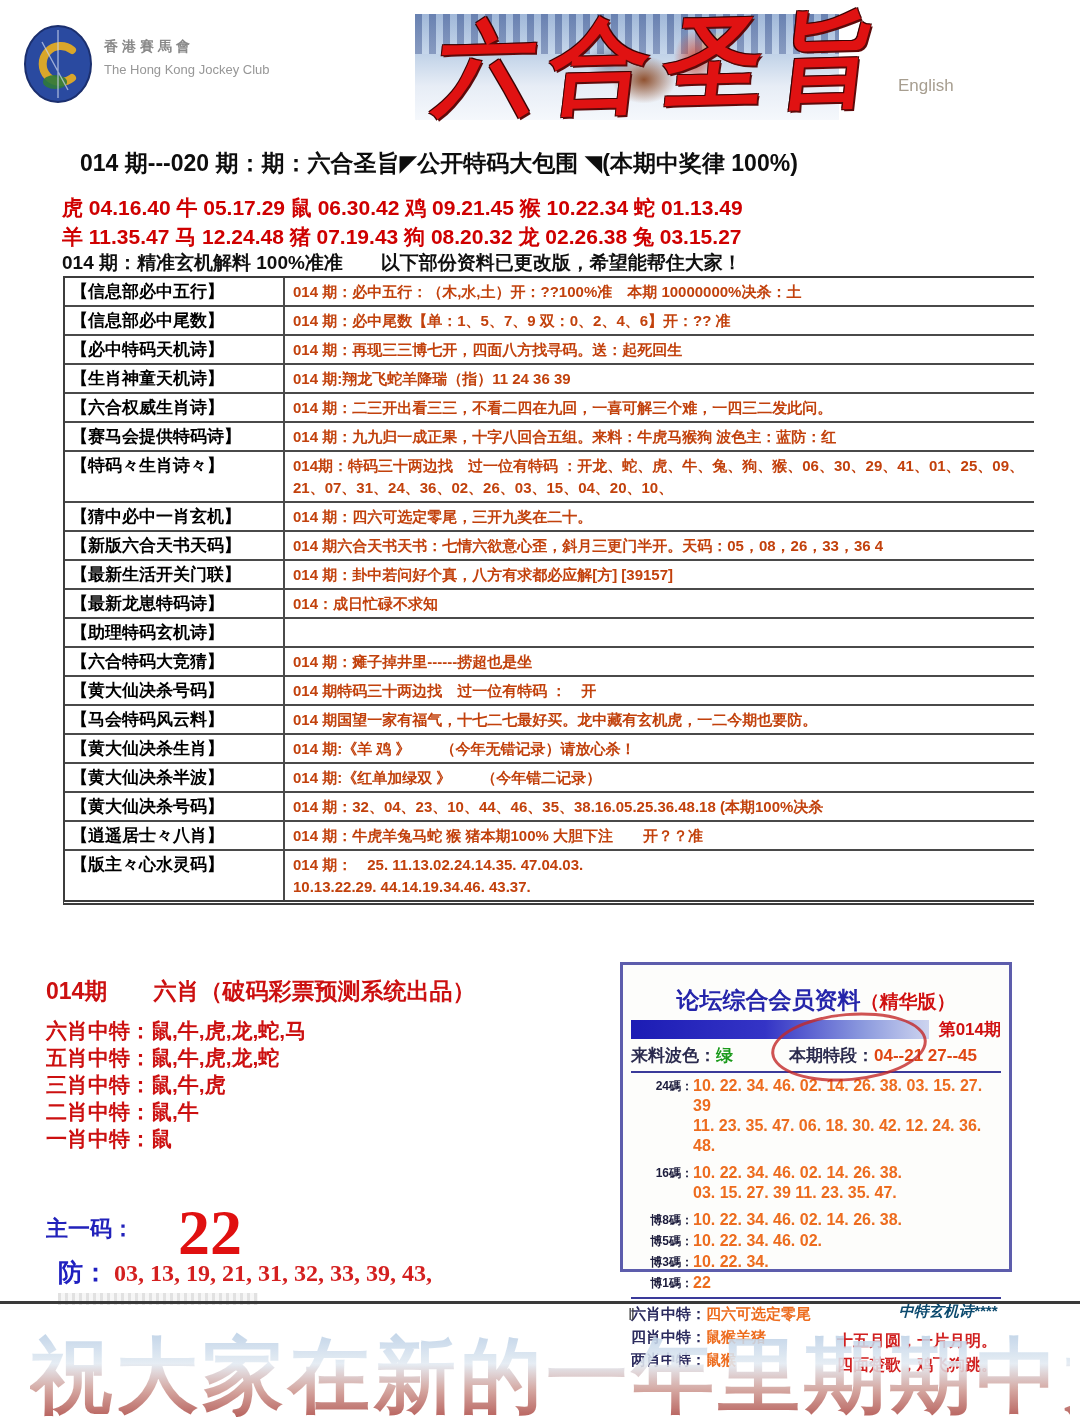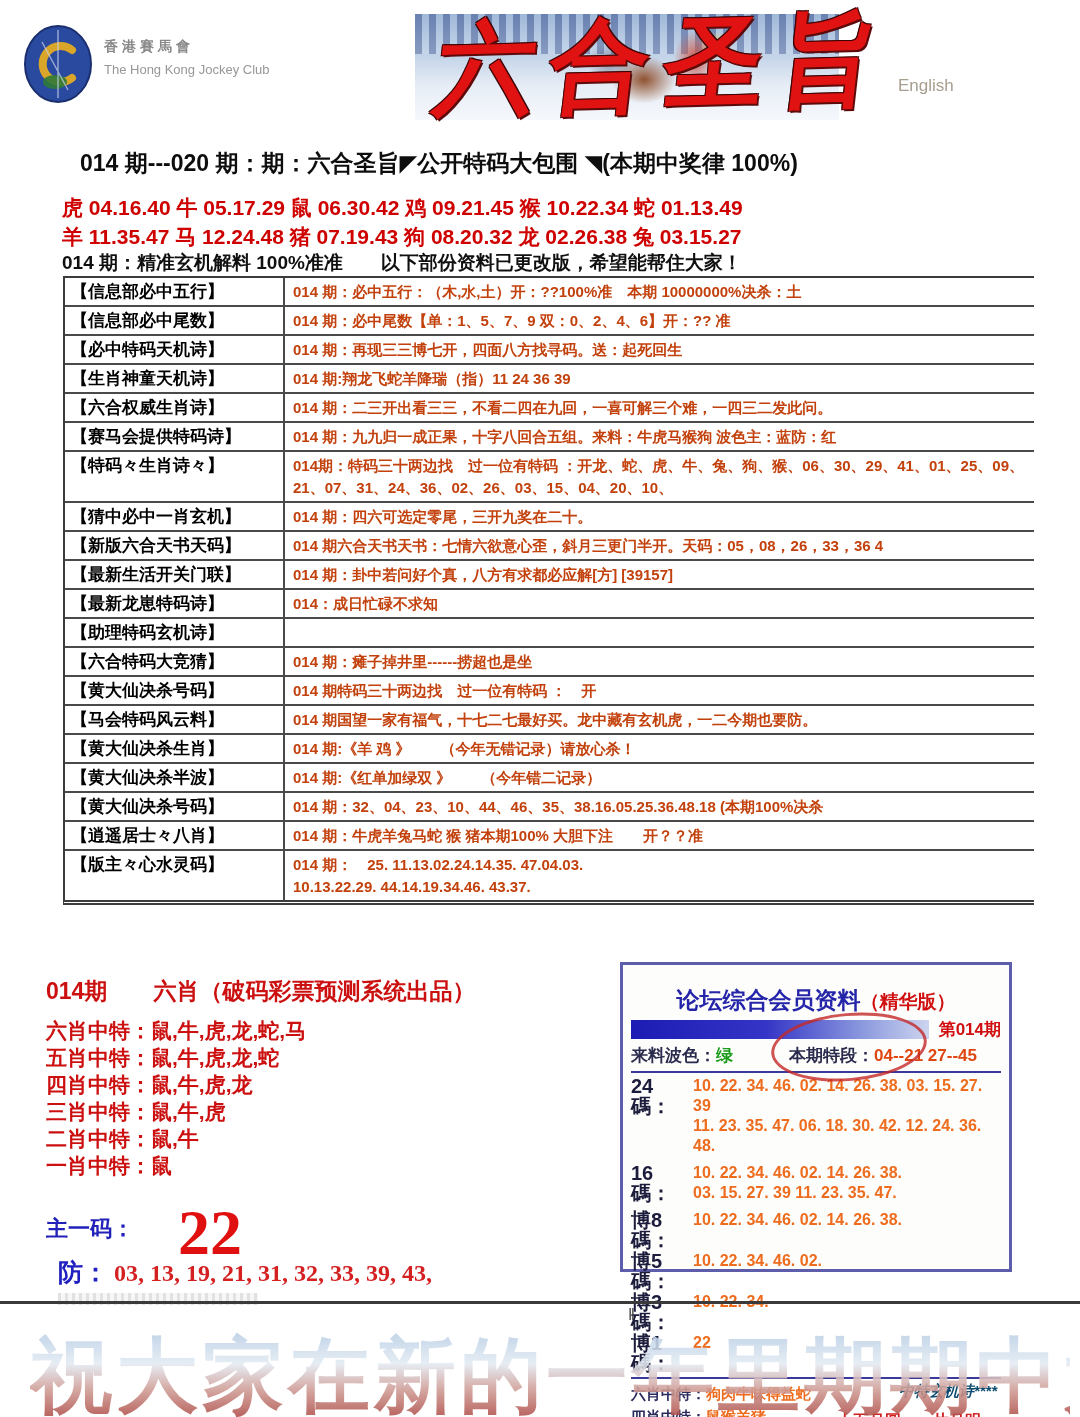--- a/index.html
+++ b/index.html
@@ -61,21 +61,21 @@
   .barrow{display:flex;align-items:center;margin-top:2px;}
   .bluebar{flex:1;height:19px;margin-right:10px;
     background:linear-gradient(90deg,#1c1cb4 0%,#3434c6 45%,#8c9ade 78%,#cdd4ef 100%);}
   .badge{font-size:17px;font-weight:bold;color:#d01010;white-space:nowrap;}
   .waverow{margin-top:3px;font-size:17px;font-weight:bold;color:#2b2b4e;white-space:nowrap;}
   .waverow .green{color:#1a9a1a;}
   .waverow .seg{color:#e04612;}
   .waverow .seglbl{margin-left:56px;}
   .fdivider{border-top:2px solid #3a3a9a;margin:4px 0 3px 0;}
   .coderow{display:flex;font-weight:bold;line-height:20px;margin-bottom:1px;}
-  .coderow .clbl{flex:0 0 62px;font-size:20px;color:#1c1c3c;}
+  .coderow .clbl{flex:0 0 62px;font-size:12px;color:#1c1c3c;text-align:right;}
   .coderow .cval{flex:1;font-size:16px;color:#ed6c1e;white-space:pre-line;}
   .coderow.sp{margin-top:7px;}
   #forum-bottom{display:flex;margin-top:3px;}
   #forum-bottom .left{flex:0 0 190px;}
   #forum-bottom .right{flex:1;}
   .zrow{font-size:15px;font-weight:bold;line-height:23px;white-space:nowrap;}
   .zrow .zlbl{color:#2b2b5e;}
   .zrow .zval{color:#ed6c1e;}
   .poemtitle{font-size:15px;font-weight:bold;color:#0c4a6e;text-align:right;padding-right:4px;font-style:italic;}
   .poemline{font-size:16px;font-weight:bold;color:#d02020;text-align:right;line-height:24px;padding-right:4px;}
@@ -201,21 +201,20 @@
 10.13.22.29. 44.14.19.34.46. 43.37.</div>
       </div>
   </div>
 
   <div id="predict">
     <div class="ptitle">
       <span>014期</span><span class="gap"></span><span>六肖（破码彩票预测系统出品）</span>
     </div>
     <div class="pitem">六肖中特：鼠,牛,虎,龙,蛇,马</div>
     <div class="pitem">五肖中特：鼠,牛,虎,龙,蛇</div>
-    <div class="pitem">四肖中特：鼠,牛,虎,龙</div>
     <div class="pitem">三肖中特：鼠,牛,虎</div>
     <div class="pitem">二肖中特：鼠,牛</div>
     <div class="pitem">一肖中特：鼠</div>
   </div>
   <div id="maincode">
     <span class="lbl">主一码：</span><span class="val">22</span>
   </div>
   <div id="guard">
     <span class="lbl">防：</span><span class="val">03, 13, 19, 21, 31, 32, 33, 39, 43,</span>
   </div>
@@ -254,21 +253,21 @@
         <div class="clbl">博3碼：</div>
         <div class="cval">10. 22. 34.</div>
       </div>
     <div class="coderow">
         <div class="clbl">博1碼：</div>
         <div class="cval">22</div>
       </div>
     <div class="fdivider"></div>
     <div id="forum-bottom">
       <div class="left">
-        <div class="zrow"><span class="zlbl">六肖中特：</span><span class="zval">狗肉牛味得益蛇</span></div>
+        <div class="zrow"><span class="zlbl">六肖中特：</span><span class="zval">四六可选定零尾</span></div>
         <div class="zrow"><span class="zlbl">四肖中特：</span><span class="zval">鼠猴羊猪</span></div>
         <div class="zrow"><span class="zlbl">两肖中特：</span><span class="zval">鼠猴</span></div>
       </div>
       <div class="right">
         <div class="poemtitle">中特玄机诗****</div>
         <div class="poemline first">十五月圆，一片月明。</div>
         <div class="poemline">四面楚歌，鸡飞狗跳。</div>
       </div>
     </div>
     <div id="red-circle"></div>

